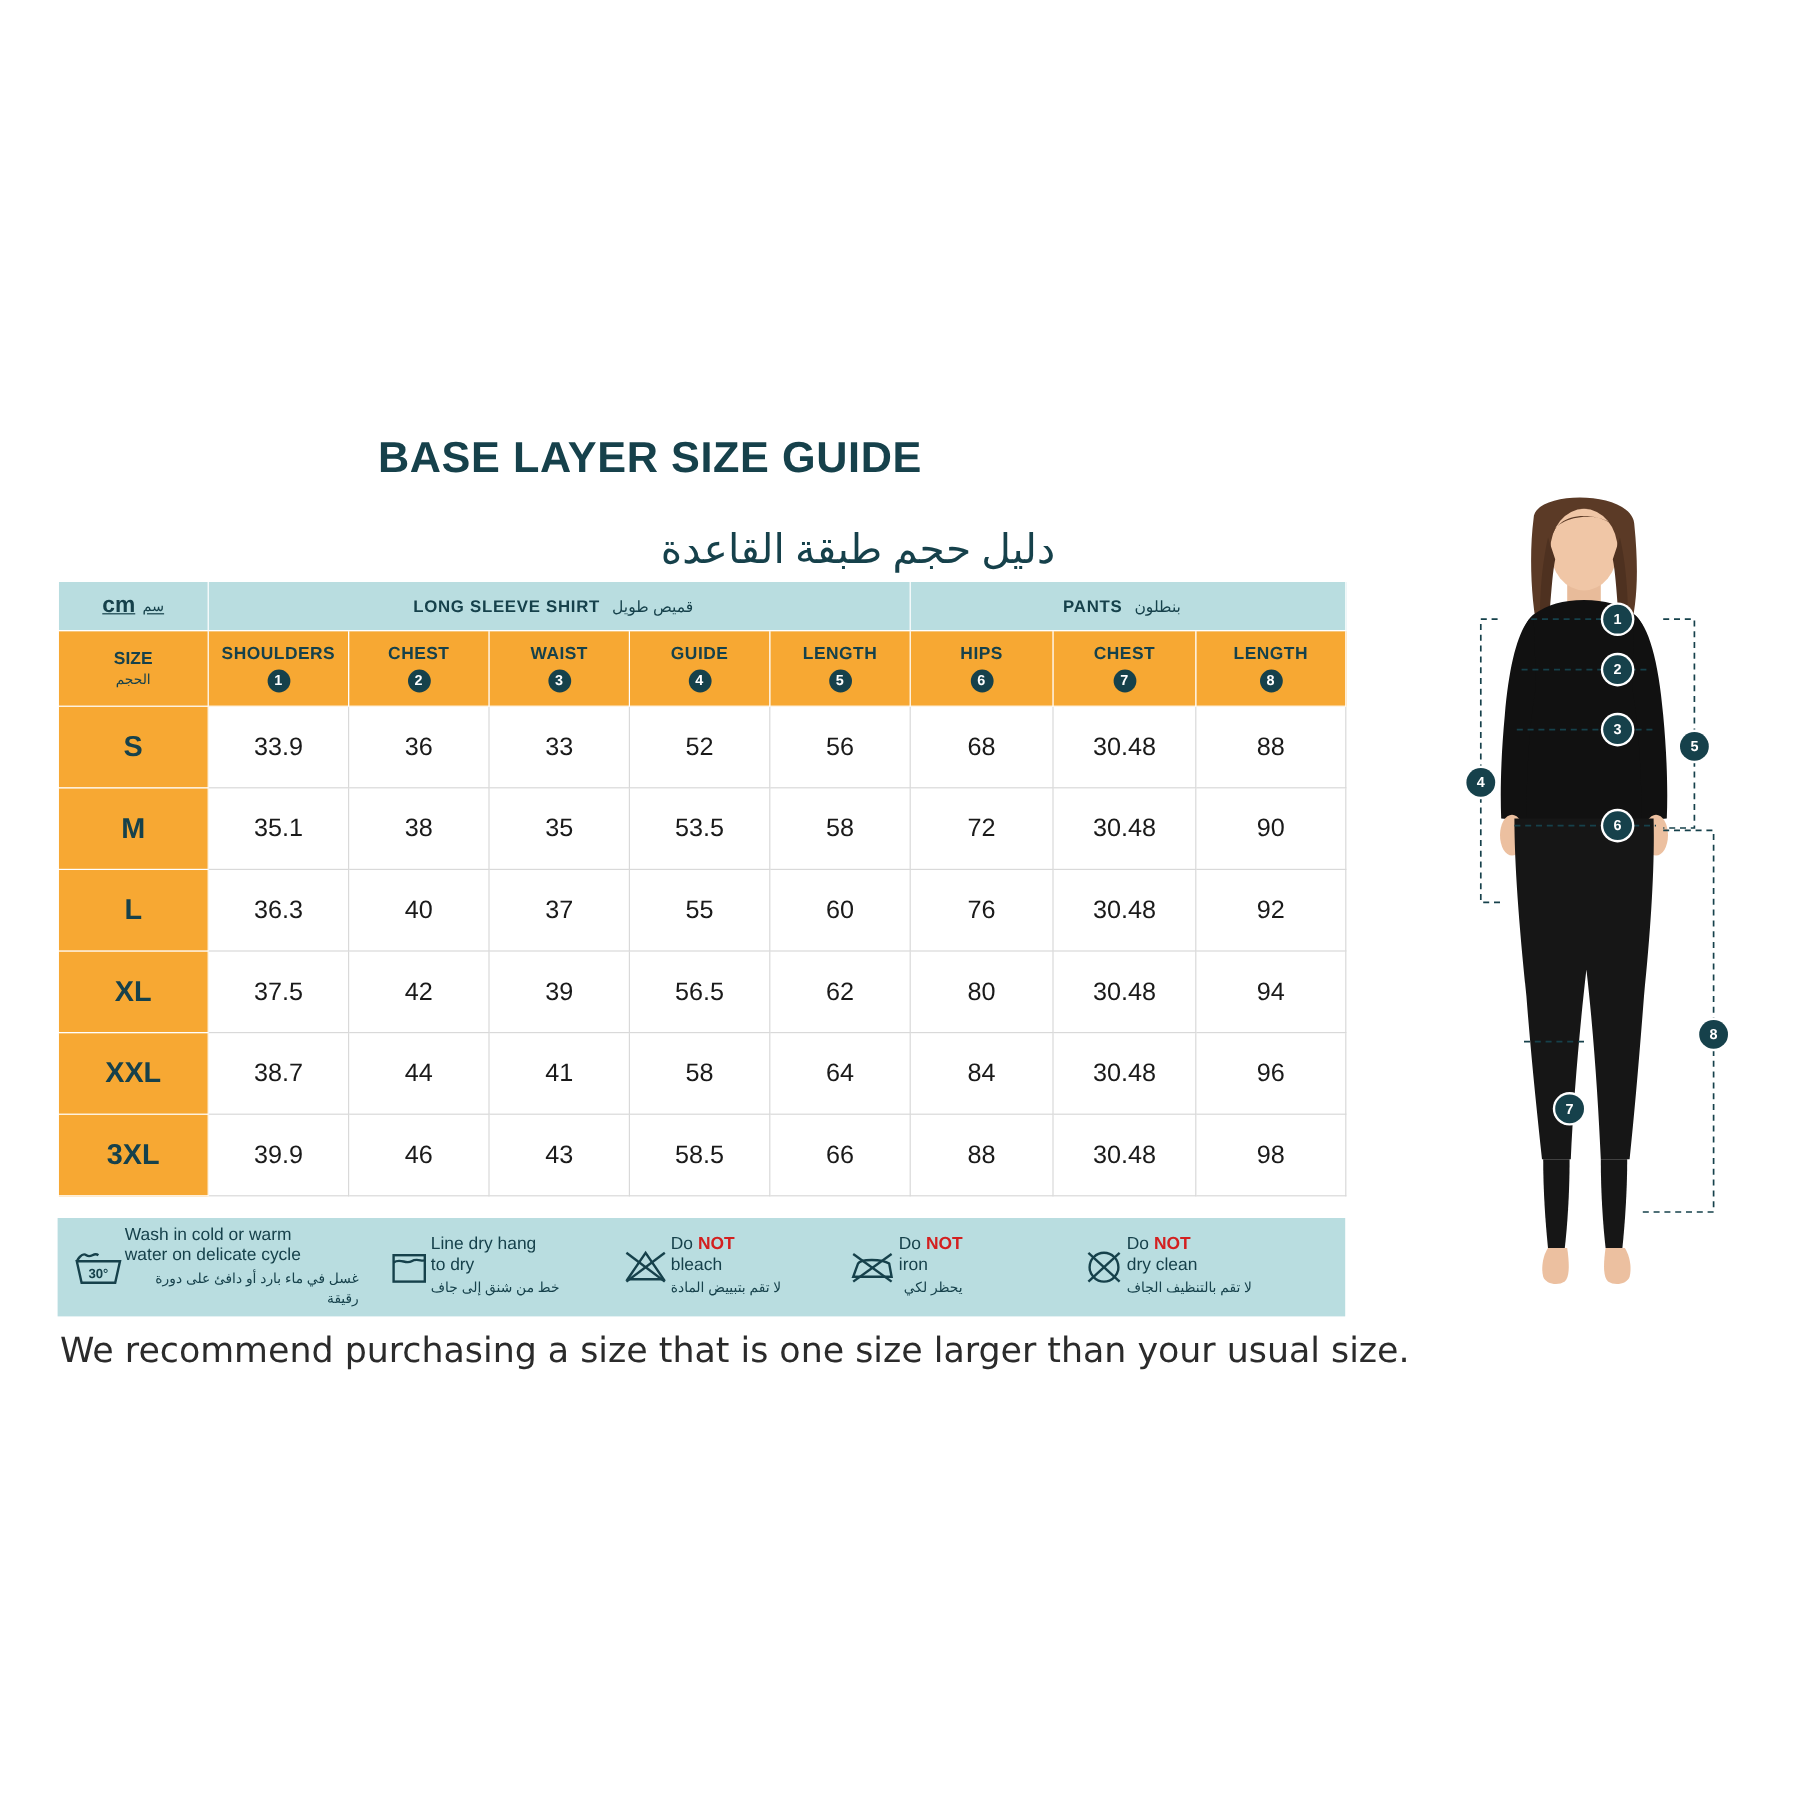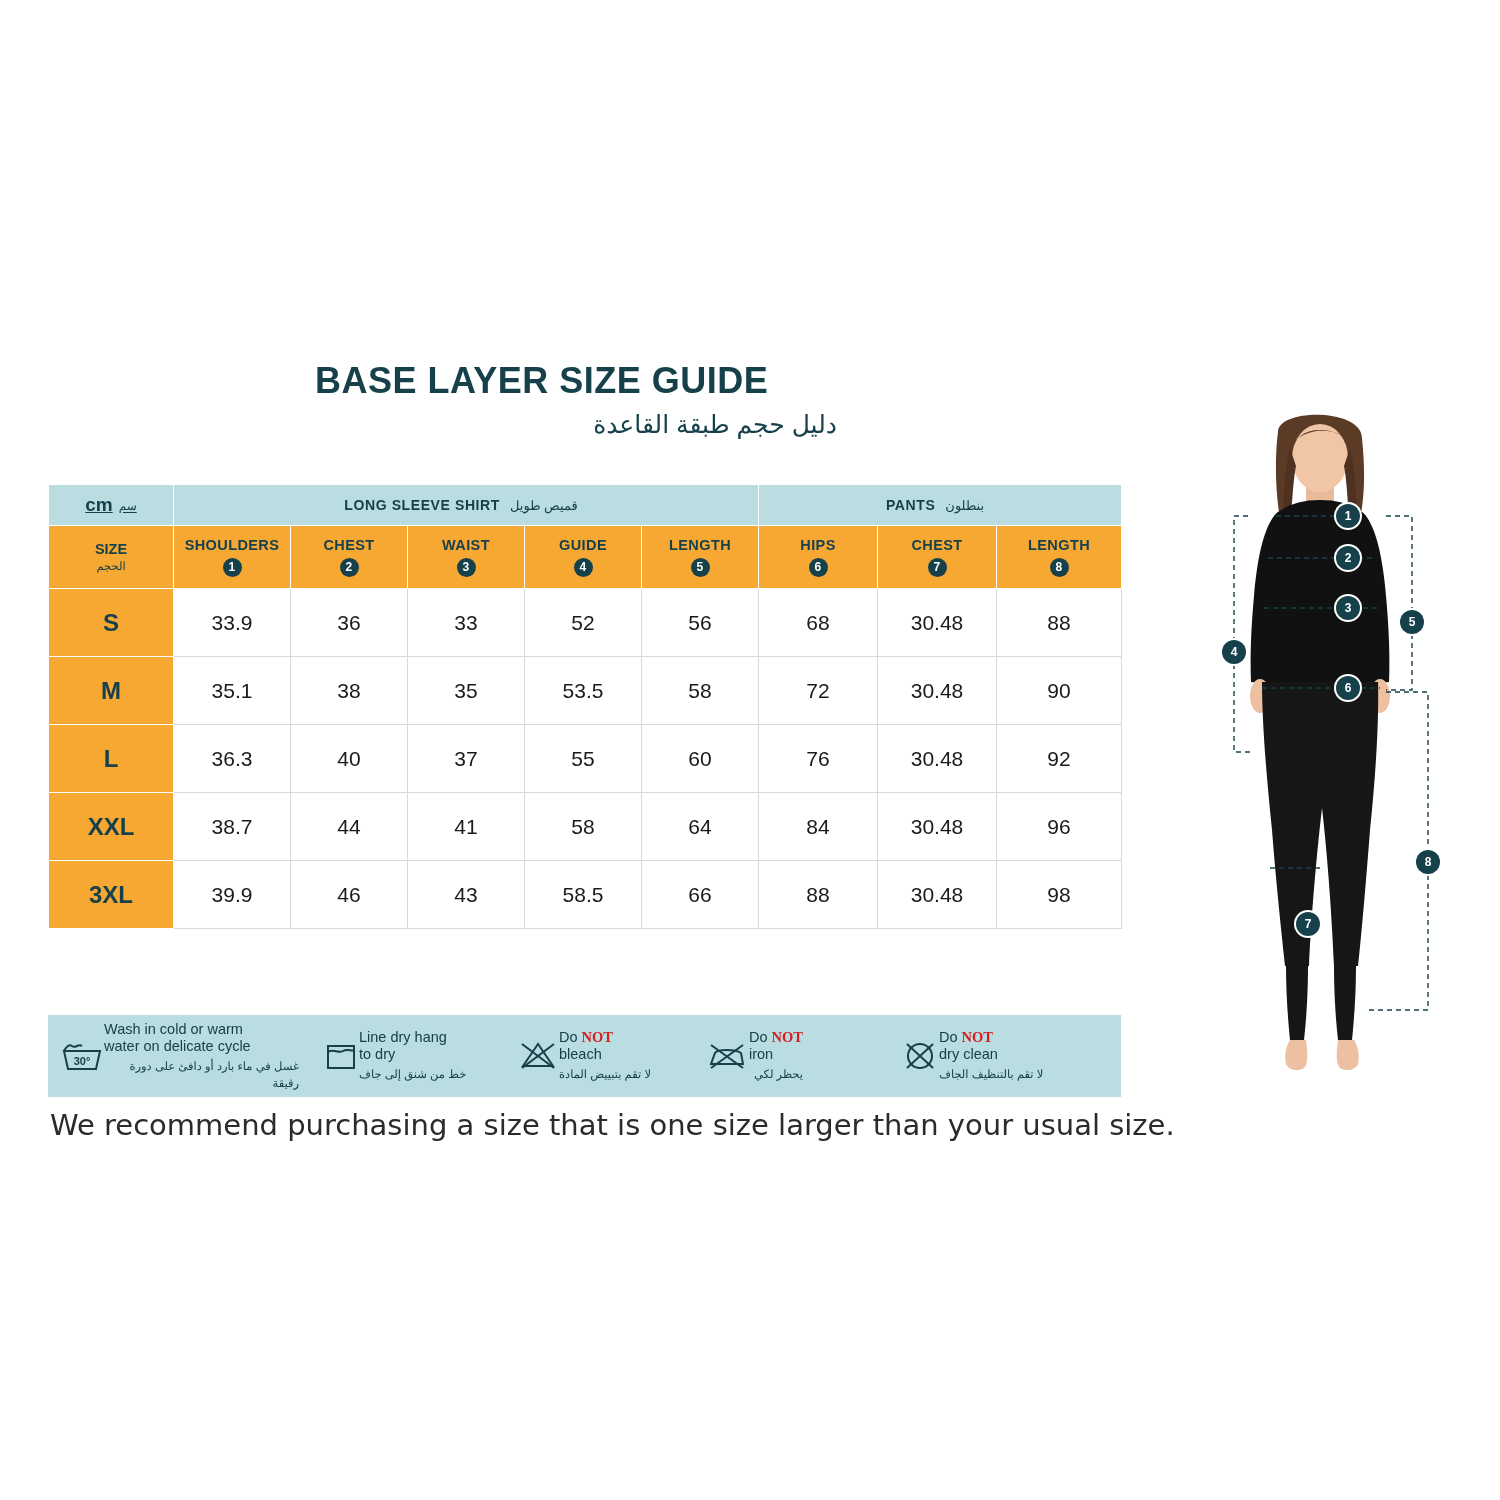--- a/index.html
+++ b/index.html
@@ -24,26 +24,27 @@
     left: 315px;
     top: 360px;
     font-size: 36px;
     font-weight: bold;
     color: #16414b;
     letter-spacing: 0.5px;
   }
   .title-ar {
     position: absolute;
     left: 315px;
-    top: 410px;
+    top: 437px;
     width: 800px;
     text-align: center;
-    font-size: 25px;
+    font-size: 34px;
     color: #16414b;
     direction: rtl;
+    font-family: Liberation Serif, serif;
   }
 
   
   .table-wrap {
     position: absolute;
     left: 48px;
     top: 484px;
     width: 1073px;
   }
   table.size-table {
@@ -164,21 +165,21 @@
     font-size: 14.5px;
     color: #16414b;
     line-height: 17px;
   }
   .care-txt .ar {
     display: block;
     font-size: 11.5px;
     margin-top: 3px;
     direction: rtl;
   }
-  .care-txt .not { color: #d32020; font-weight: bold; font-family: Liberation Serif, serif; }
+  .care-txt .not { color: #d32020; font-weight: bold; }
 
   
   .note-en {
     position: absolute;
     left: 50px;
     top: 1108px;
     font-size: 29px;
     color: #2b2b2b;
     font-family: "DejaVu Sans", sans-serif;
   }
@@ -316,20 +317,31 @@
           <td class="val-cell">36.3</td>
           <td class="val-cell">40</td>
           <td class="val-cell">37</td>
           <td class="val-cell">55</td>
           <td class="val-cell">60</td>
           <td class="val-cell">76</td>
           <td class="val-cell">30.48</td>
           <td class="val-cell">92</td>
         </tr>
         <tr>
+          <td class="size-cell">XL</td>
+          <td class="val-cell">37.5</td>
+          <td class="val-cell">42</td>
+          <td class="val-cell">39</td>
+          <td class="val-cell">56.5</td>
+          <td class="val-cell">62</td>
+          <td class="val-cell">80</td>
+          <td class="val-cell">30.48</td>
+          <td class="val-cell">94</td>
+        </tr>
+        <tr>
           <td class="size-cell">XXL</td>
           <td class="val-cell">38.7</td>
           <td class="val-cell">44</td>
           <td class="val-cell">41</td>
           <td class="val-cell">58</td>
           <td class="val-cell">64</td>
           <td class="val-cell">84</td>
           <td class="val-cell">30.48</td>
           <td class="val-cell">96</td>
         </tr>

